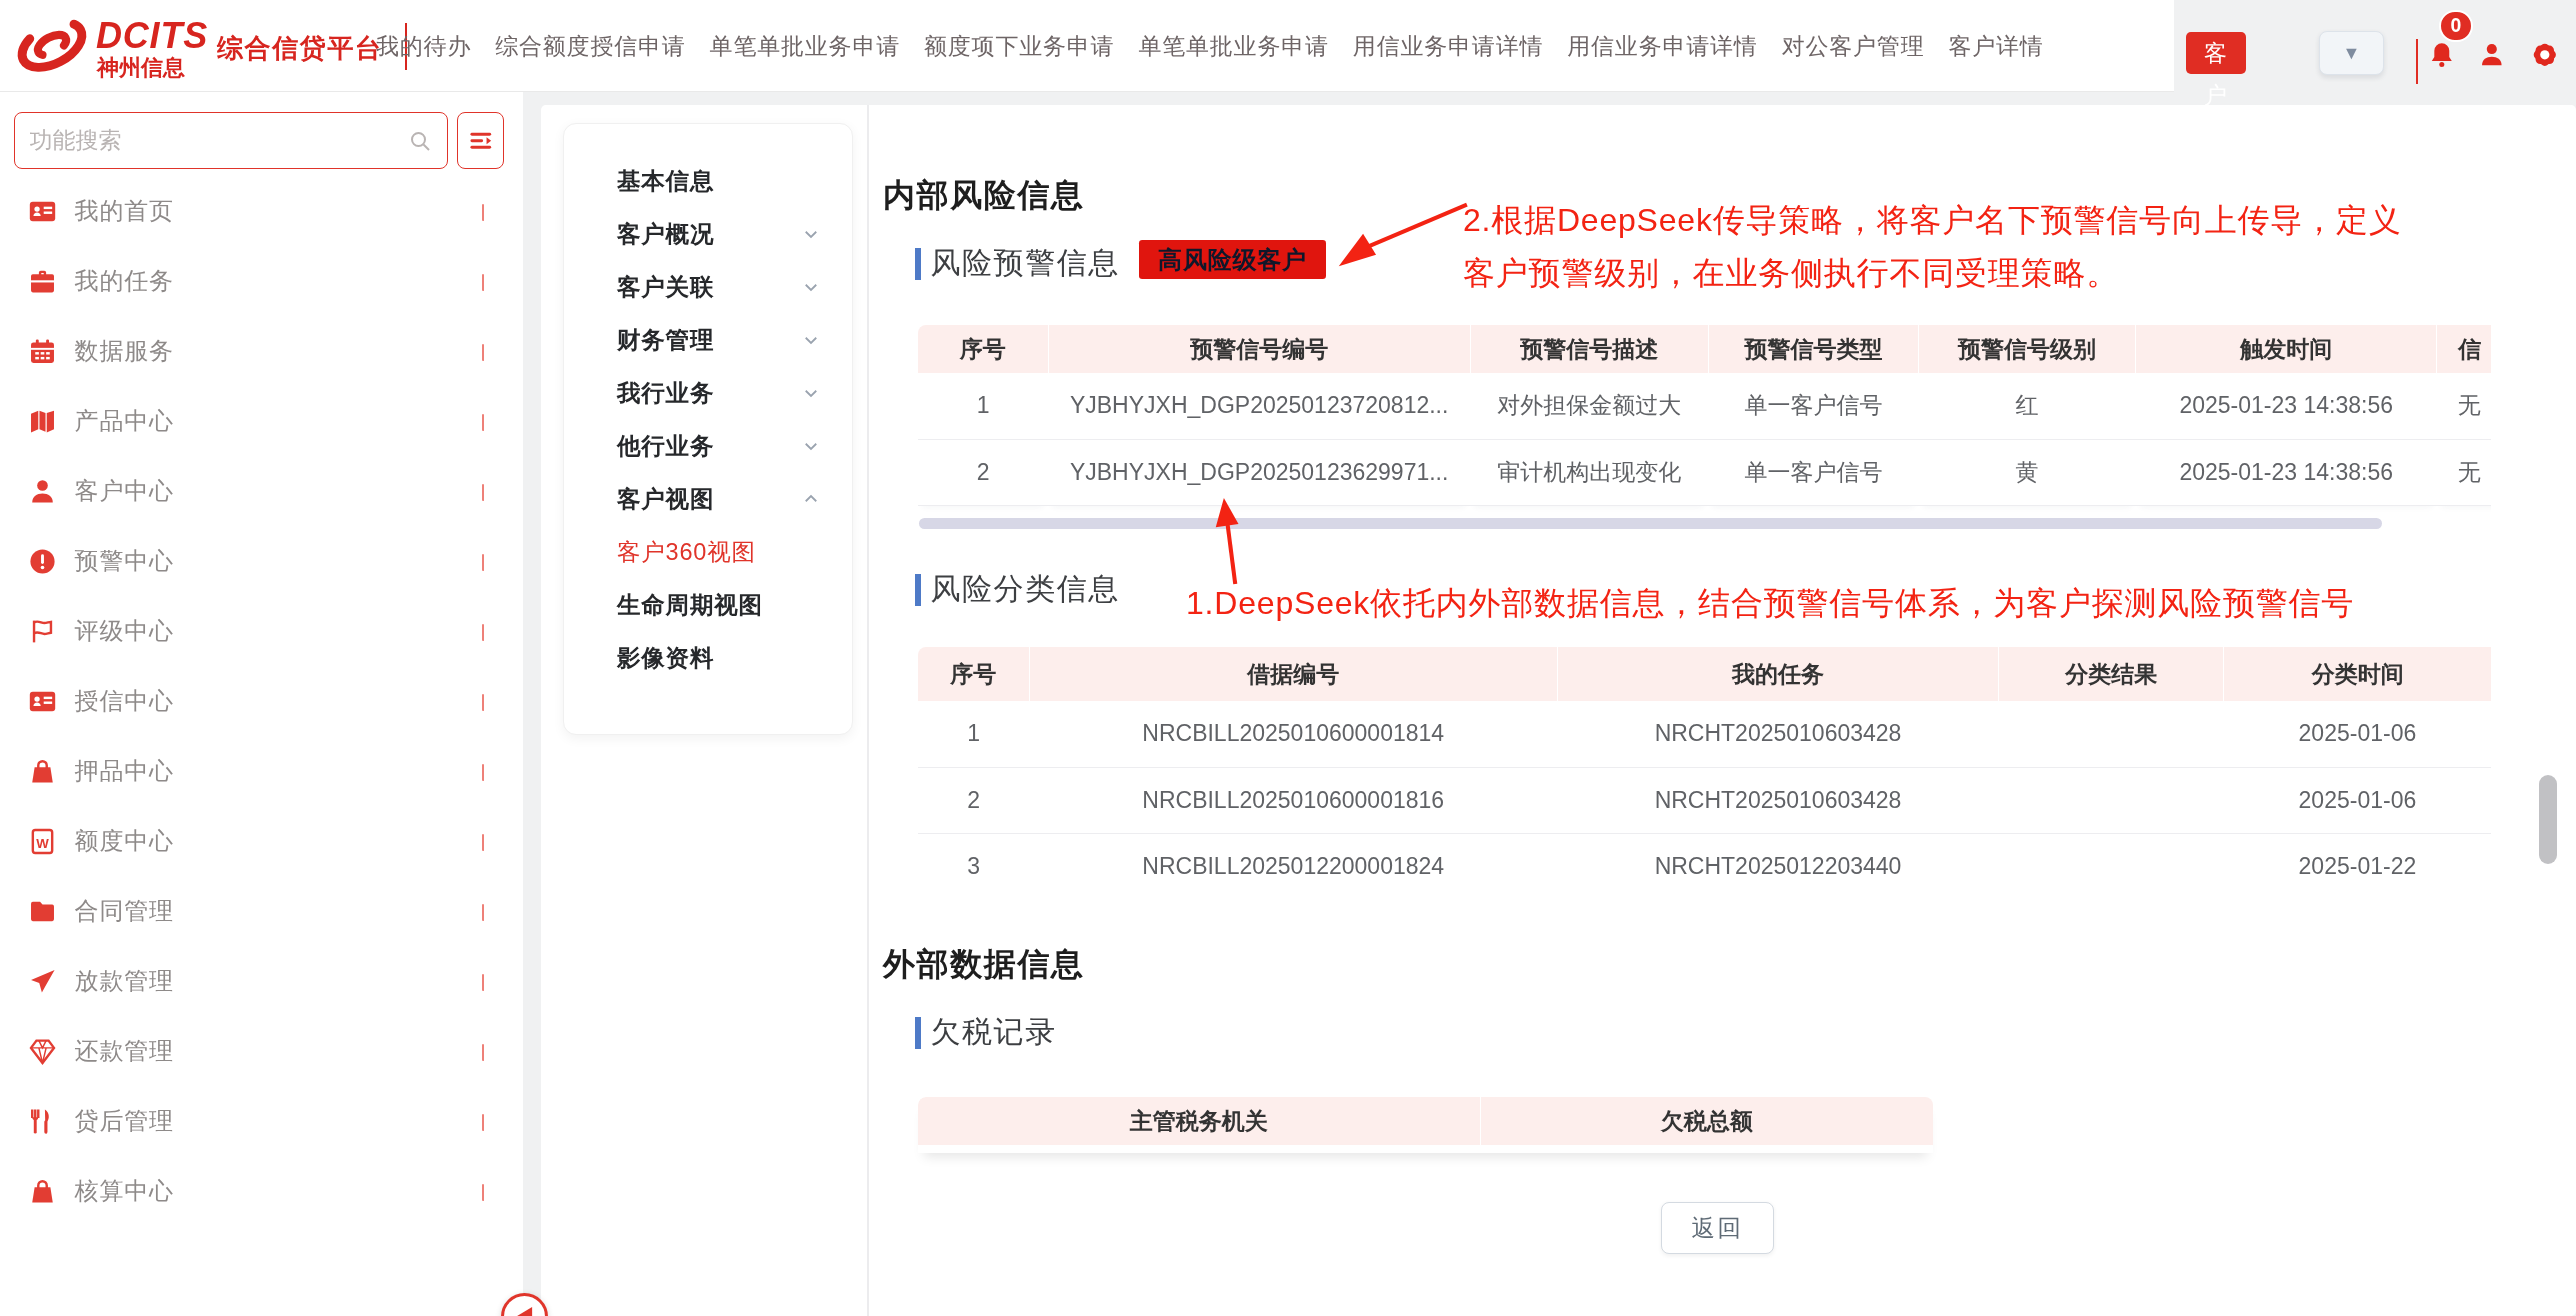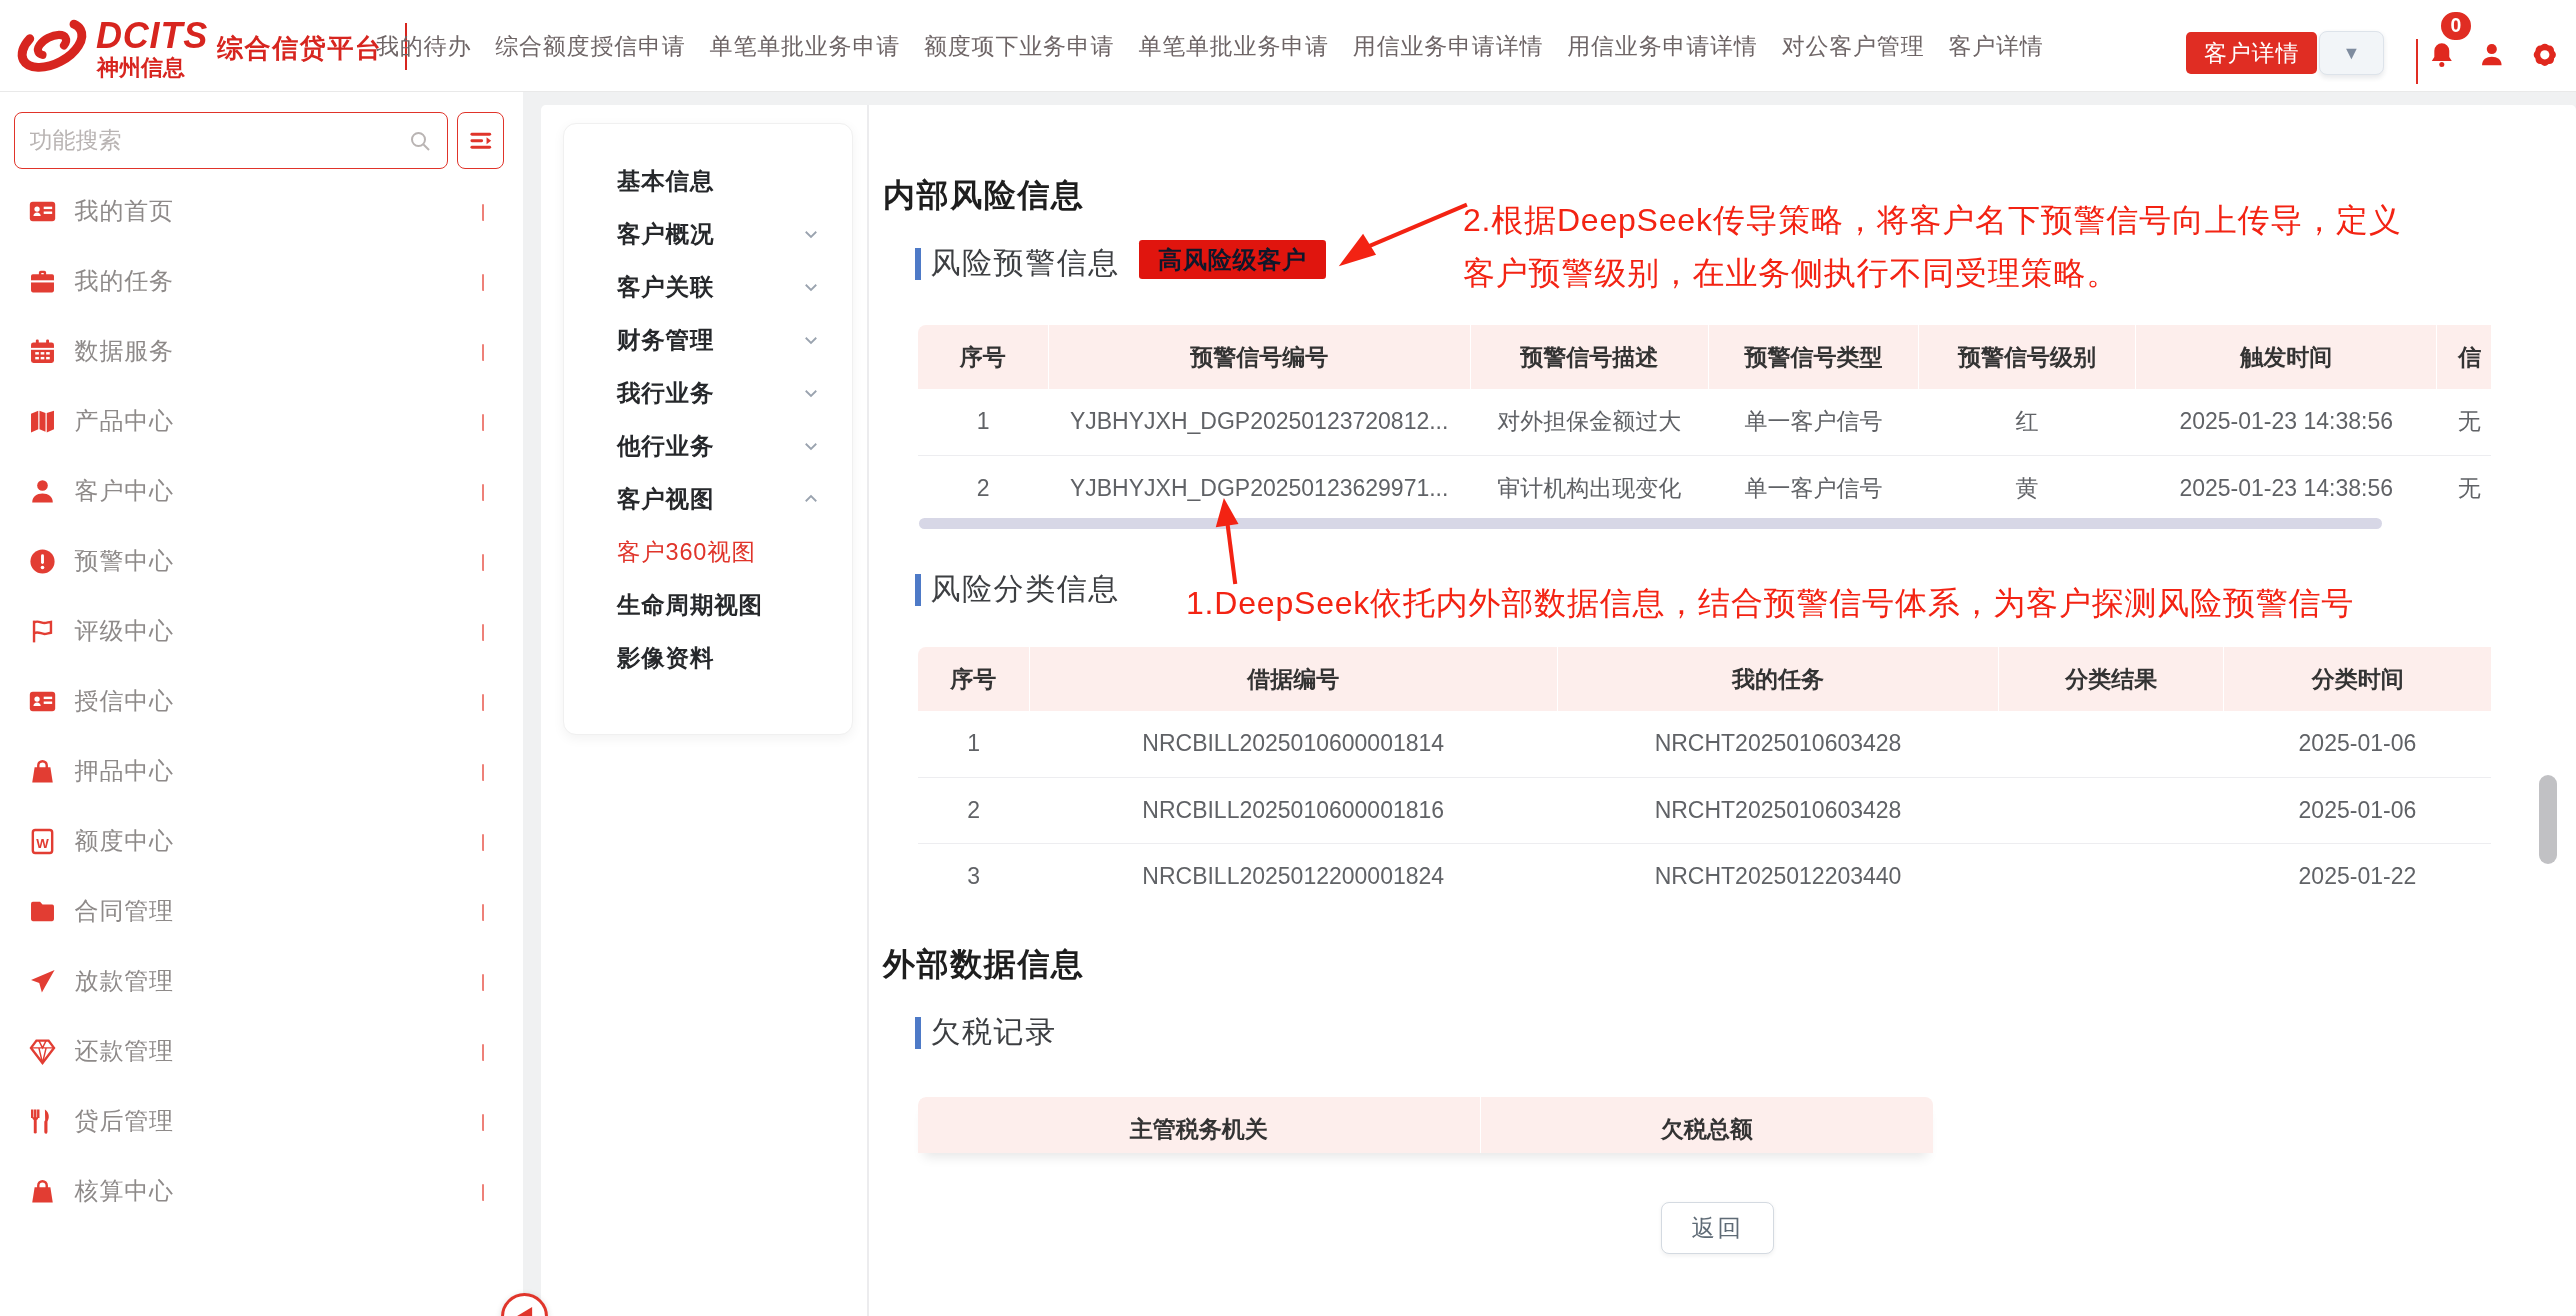--- a/index.html
+++ b/index.html
@@ -6,21 +6,21 @@
     --brand-red:#d7251f; --tab-red:#e02d23; --badge-red:#e0150e;
     --annotation-red:#f32313; --section-bar-blue:#4e7ac7;
     --table-header-bg:#fdeeec; --sidebar-icon-red:#e23d33;
   }
   *{margin:0;padding:0;box-sizing:border-box;}
   html,body{width:2576px;height:1317px;overflow:hidden;}
   body{position:relative;background:#f0f1f2;font-family:"Liberation Sans","DejaVu Sans",sans-serif;color:#333;}
   .abs{position:absolute;}
 
   
-  .topbar{position:absolute;left:0;top:0;width:2576px;height:92px;background:#fff;border-bottom:0.8px solid #e9e9e9;z-index:5;}
+  .topbar{position:absolute;left:0;top:0;width:2174px;height:92px;background:#fff;border-bottom:0.8px solid #e9e9e9;z-index:5;}
   .logo-swoosh{position:absolute;left:13px;top:11.3px;}
   .brand-txt{position:absolute;left:96px;top:14.6px;font-size:36px;font-weight:bold;font-style:italic;color:var(--brand-red);letter-spacing:0.8px;}
   .brand-sub{position:absolute;left:97px;top:53px;font-size:22px;font-weight:bold;color:var(--brand-red);}
   .product-name{position:absolute;left:217px;top:31px;font-size:26px;font-weight:bold;color:var(--brand-red);letter-spacing:1.6px;}
   .logo-divider{position:absolute;left:405px;top:23px;width:2.4px;height:47px;background:var(--brand-red);}
   .topnav{position:absolute;left:366px;top:0;height:92px;display:flex;align-items:center;gap:24px;list-style:none;margin-left:10px;}
   .topnav li{font-size:23px;color:#6e6566;letter-spacing:0.8px;white-space:nowrap;cursor:pointer;}
   .tab-active{position:absolute;left:2186px;top:32px;height:42px;line-height:42px;padding:0 18px;background:var(--tab-red);color:#fff;font-size:23px;border-radius:4.9px;letter-spacing:0.8px;}
   .dropdown-btn{position:absolute;left:2319px;top:31px;width:65px;height:44px;background:#f2f5f8;border:0.8px solid #dde3ea;border-radius:8px;box-shadow:0 2.4px 4.9px rgba(30,40,60,.10);display:flex;align-items:center;justify-content:center;color:#7f8c9f;font-size:18px;}
   .red-sep{position:absolute;left:2416px;top:39px;width:2.4px;height:45px;background:var(--tab-red);}
@@ -58,21 +58,21 @@
   
   .main-title{position:absolute;font-size:32px;font-weight:bold;color:#1e1e1e;letter-spacing:1.6px;}
   .section-label{position:absolute;display:flex;align-items:center;}
   .section-label .bar{width:5.7px;height:32px;background:var(--section-bar-blue);margin-right:9.7px;}
   .section-label .txt{font-size:30px;color:#3d3f42;letter-spacing:1.6px;}
   .risk-badge{position:absolute;left:1139px;top:240px;width:187px;height:39px;background:var(--badge-red);color:#0f172a;font-size:24px;font-weight:bold;display:flex;align-items:center;justify-content:center;border-radius:3.2px;letter-spacing:0.8px;}
   .annotation{position:absolute;color:var(--annotation-red);font-size:32px;line-height:53px;letter-spacing:0.8px;white-space:nowrap;}
 
   table{border-collapse:collapse;table-layout:fixed;}
   .tbl-wrap{position:absolute;overflow:hidden;}
-  th{background:var(--table-header-bg);height:64px;font-size:23px;font-weight:bold;color:#333;text-align:center;border-right:1.6px solid #fff;}
+  th{background:var(--table-header-bg);height:48px;font-size:23px;font-weight:bold;color:#333;text-align:center;border-right:1.6px solid #fff;}
   th:first-child{border-top-left-radius:8px;}
   th.last{border-right:none;}
   td{height:66px;font-size:23px;color:#606266;text-align:center;border-bottom:0.8px solid #ededf0;background:#fff;box-shadow:0 6.5px 6.5px -4.9px rgba(40,50,70,.05);}
   .col-left{text-align:left;padding-left:21px;}
   .hscrollbar{position:absolute;left:919px;top:518px;width:1463px;height:11.3px;background:#d7d7e6;border-radius:5.7px;}
   .vscrollbar{position:absolute;left:2539px;top:775px;width:18px;height:89px;background:#c1c1c4;border-radius:9px;}
 
   .tax-head-shadow{box-shadow:0 9.7px 11.3px -6.5px rgba(0,0,0,.10);}
   .back-btn{position:absolute;left:1661px;top:1202px;width:113px;height:52px;background:#fff;border:1.6px solid #d4dae1;border-radius:8px;font-size:23.5px;color:#5f6b76;display:flex;align-items:center;justify-content:center;box-shadow:0 1.6px 4px rgba(0,0,0,.06);letter-spacing:2.4px;cursor:pointer;}
   svg{display:block;}

